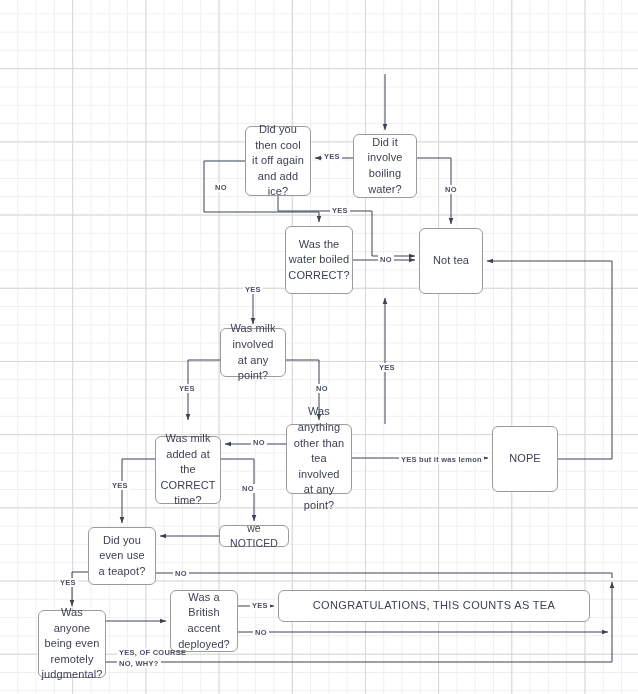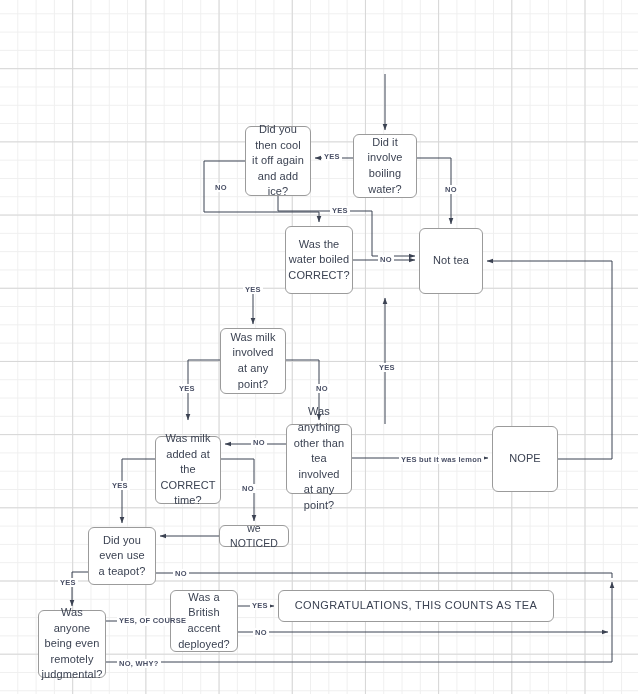--- a/index.html
+++ b/index.html
@@ -64,21 +64,21 @@
     font-weight: bold;
     color: #4a5066;
     letter-spacing: 0.25px;
     background: #ffffff;
     padding: 0 2px;
     white-space: nowrap;
     line-height: 1.25;
     text-align: center;
     z-index: 4;
   }
-  .edge-label.two-line { line-height: 1.35; }
+  .edge-label.two-line { line-height: 1.35; margin-top: 32px; }
 </style>
 </head>
 <body>
 
 <div id="canvas">
 
   <svg id="edges" viewBox="0 0 638 694" width="638" height="694">
     <defs>
       <marker id="ah" markerWidth="7" markerHeight="7" refX="6.2" refY="3" orient="auto" markerUnits="userSpaceOnUse">
         <path d="M0,0.6 L6.4,3 L0,5.4 z" fill="#3b4252"></path>
@@ -144,21 +144,21 @@
   </div>
 
   <div class="node" style="left:285px; top:226px; width:68px; height:68px;">
     <span>Was the water boiled CORRECT?</span>
   </div>
 
   <div class="node" style="left:419px; top:228px; width:64px; height:66px;">
     <span>Not tea</span>
   </div>
 
-  <div class="node" style="left:220px; top:328px; width:66px; height:66px;">
+  <div class="node" style="left:220px; top:328px; width:66px; height:49px;">
     <span>Was milk involved at any point?</span>
   </div>
 
   <div class="node" style="left:155px; top:424px; width:66px; height:68px;margin-top:12px;">
     <span>Was milk added at the CORRECT time?</span>
   </div>
 
   <div class="node" style="left:286px; top:424px; width:66px; height:70px;">
     <span>Was anything other than tea involved at any point?</span>
   </div>
@@ -176,21 +176,21 @@
   </div>
 
   <div class="node" style="left:38px; top:610px; width:68px; height:68px;">
     <span>Was anyone being even remotely judgmental?</span>
   </div>
 
   <div class="node" style="left:170px; top:590px; width:68px; height:62px;">
     <span>Was a British accent deployed?</span>
   </div>
 
-  <div class="node wide" style="left:278px; top:590px; width:276px; height:32px;">
+  <div class="node wide" style="left:278px; top:590px; width:312px; height:32px;">
     <span>CONGRATULATIONS, THIS COUNTS AS TEA</span>
   </div>
 
   <div class="edge-label" style="left:322px; top:152px;">YES</div>
   <div class="edge-label" style="left:443px; top:185px;">NO</div>
   <div class="edge-label" style="left:213px; top:183px;">NO</div>
   <div class="edge-label" style="left:330px; top:206px;">YES</div>
   <div class="edge-label" style="left:378px; top:255px;">NO</div>
   <div class="edge-label" style="left:243px; top:285px;">YES</div>
   <div class="edge-label" style="left:177px; top:384px;">YES</div>

